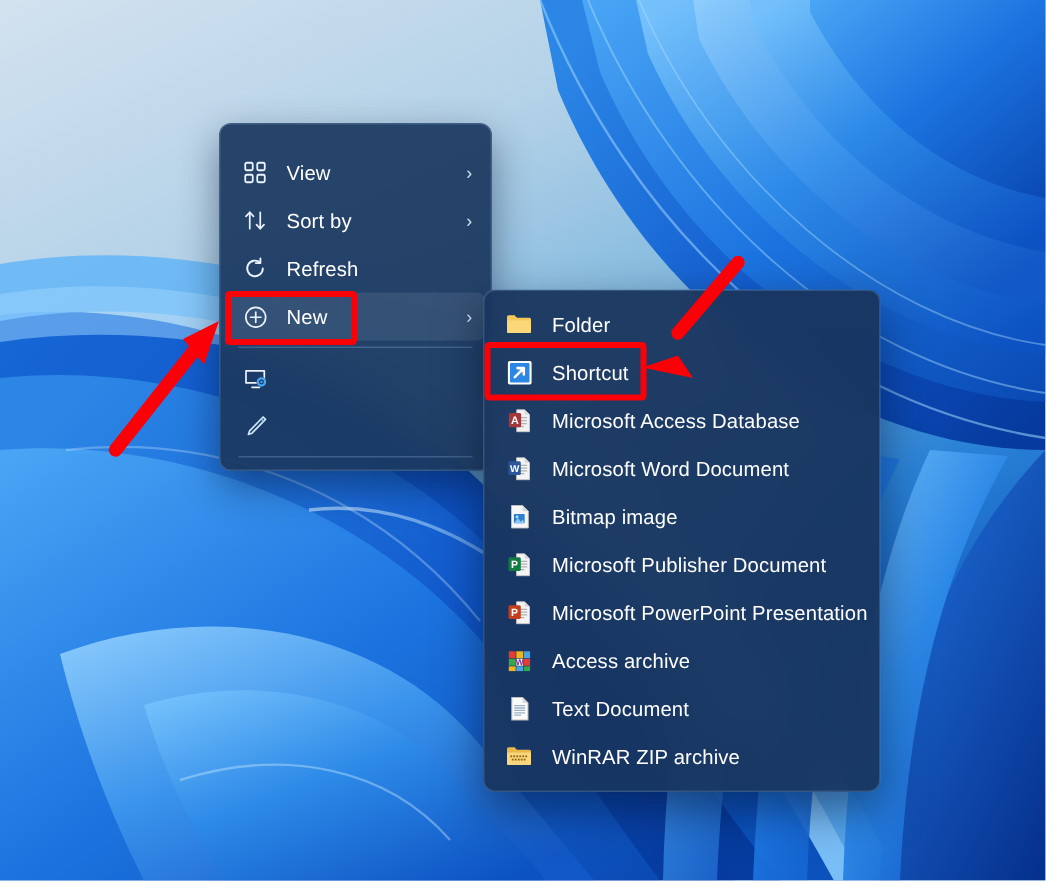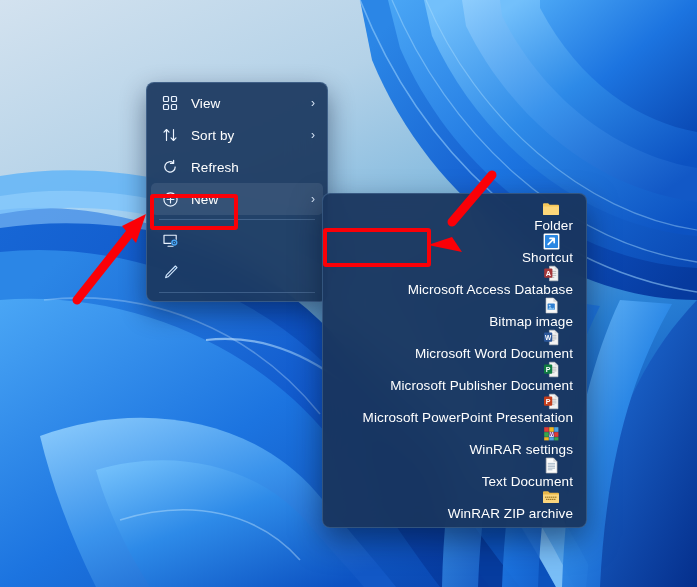--- a/index.html
+++ b/index.html
@@ -24,21 +24,21 @@
   
   #main-menu {
     position: absolute;
     left: 146px;
     top: 82px;
     width: 180px;
     background: rgba(27, 56, 95, 0.93);
     border: 1px solid rgba(120, 160, 205, 0.30);
     border-radius: 8px;
     box-shadow: 0 10px 26px rgba(0, 14, 40, 0.45);
-    padding: 4px 0 4px 0;
+    padding: 16px 0 4px 0;
     backdrop-filter: blur(18px);
     z-index: 20;
   }
 
   .mi {
     position: relative;
     display: flex;
     align-items: center;
     height: 32px;
     margin: 0 4px;
@@ -89,31 +89,30 @@
     border: 1px solid rgba(120, 160, 205, 0.28);
     border-radius: 8px;
     box-shadow: 0 12px 30px rgba(0, 14, 40, 0.50);
     padding: 6px 0 7px 0;
     backdrop-filter: blur(18px);
     z-index: 22;
   }
 
   .si {
     display: flex;
-    align-items: flex-end;
+    align-items: center;
     height: 32px;
     margin: 0 5px;
     padding: 0 8px 0 9px;
     border-radius: 5px;
     color: #ffffff;
     font-size: 13.5px;
     letter-spacing: .1px;
     white-space: nowrap;
     box-sizing: border-box;
-    flex-direction: column;
   }
 
   .si .ico {
     width: 18px;
     height: 18px;
     margin-right: 13px;
     flex: 0 0 18px;
     display: flex;
     align-items: center;
     justify-content: center;
@@ -321,41 +320,41 @@
           <rect x="1.2" y="3.4" width="8.2" height="9.4" rx="1" fill="#a4373a"></rect>
           <text x="5.3" y="10.6" font-family="Liberation Sans, sans-serif" font-size="7.2" font-weight="bold" fill="#ffffff" text-anchor="middle">A</text>
         </svg>
       </span>
       <span>Microsoft Access Database</span>
     </div>
 
     <div class="si">
       <span class="ico">
         <svg width="17" height="17" viewBox="0 0 17 17">
+          <path d="M6.4 1.2h5.3L15 4.5v11.3H6.4z" fill="#f4f4f4" stroke="#c8c8c8" stroke-width="0.6"></path>
+          <path d="M11.7 1.2 L15 4.5h-3.3z" fill="#d8d8d8"></path>
+          <path d="M7.5 6.3h6.0M7.5 8.1h6.0M7.5 9.9h6.0M7.5 11.7h4.0" stroke="#b0b0b0" stroke-width="0.8"></path>
+          <rect x="1.0" y="3.5" width="8.2" height="9.2" rx="1" fill="#2b579a"></rect>
+          <text x="5.1" y="10.6" font-family="Liberation Sans, sans-serif" font-size="6.6" font-weight="bold" fill="#ffffff" text-anchor="middle">W</text>
+        </svg>
+      </span>
+      <span>Microsoft Word Document</span>
+    </div>
+
+    <div class="si">
+      <span class="ico">
+        <svg width="17" height="17" viewBox="0 0 17 17">
           <path d="M3.0 1.0h7.4L14.2 4.8V16H3.0z" fill="#f7f7f7" stroke="#c4c4c4" stroke-width="0.6"></path>
           <path d="M10.4 1.0 L14.2 4.8h-3.8z" fill="#d5d5d5"></path>
           <rect x="4.6" y="6.6" width="7.2" height="6.2" rx="0.6" fill="#2f7fd1"></rect>
           <circle cx="6.7" cy="8.6" r="0.95" fill="#bfe2ff"></circle>
           <path d="M4.6 12.8 L7.2 9.4 L9.2 11.8 L10.4 10.4 L11.8 12.8z" fill="#8ec6f2"></path>
         </svg>
       </span>
       <span>Bitmap image</span>
-    </div>
-
-    <div class="si">
-      <span class="ico">
-        <svg width="17" height="17" viewBox="0 0 17 17">
-          <path d="M6.4 1.2h5.3L15 4.5v11.3H6.4z" fill="#f4f4f4" stroke="#c8c8c8" stroke-width="0.6"></path>
-          <path d="M11.7 1.2 L15 4.5h-3.3z" fill="#d8d8d8"></path>
-          <path d="M7.5 6.3h6.0M7.5 8.1h6.0M7.5 9.9h6.0M7.5 11.7h4.0" stroke="#b0b0b0" stroke-width="0.8"></path>
-          <rect x="1.0" y="3.5" width="8.2" height="9.2" rx="1" fill="#2b579a"></rect>
-          <text x="5.1" y="10.6" font-family="Liberation Sans, sans-serif" font-size="6.6" font-weight="bold" fill="#ffffff" text-anchor="middle">W</text>
-        </svg>
-      </span>
-      <span>Microsoft Word Document</span>
     </div>
 
     <div class="si">
       <span class="ico">
         <svg width="17" height="17" viewBox="0 0 17 17">
           <path d="M6.4 1.2h5.3L15 4.5v11.3H6.4z" fill="#f4f4f4" stroke="#c8c8c8" stroke-width="0.6"></path>
           <path d="M11.7 1.2 L15 4.5h-3.3z" fill="#d8d8d8"></path>
           <path d="M7.5 6.3h6.0M7.5 8.1h6.0M7.5 9.9h6.0M7.5 11.7h4.0" stroke="#b0b0b0" stroke-width="0.8"></path>
           <rect x="1.0" y="3.5" width="8.2" height="9.2" rx="1" fill="#107c41"></rect>
           <text x="5.1" y="10.6" font-family="Liberation Sans, sans-serif" font-size="7" font-weight="bold" fill="#ffffff" text-anchor="middle">P</text>
@@ -385,21 +384,21 @@
           <rect x="11.2" y="2.2" width="4.2" height="4.6" fill="#4aa3e0"></rect>
           <rect x="1.2" y="7.2" width="4.6" height="4.6" fill="#3aa64a"></rect>
           <rect x="6.2" y="7.2" width="4.6" height="4.6" fill="#ffffff"></rect>
           <rect x="11.2" y="7.2" width="4.2" height="4.6" fill="#e23c33"></rect>
           <rect x="1.2" y="12.2" width="4.6" height="3.2" fill="#f0b41f"></rect>
           <rect x="6.2" y="12.2" width="4.6" height="3.2" fill="#4aa3e0"></rect>
           <rect x="11.2" y="12.2" width="4.2" height="3.2" fill="#3aa64a"></rect>
           <text x="8.5" y="11.4" font-family="Liberation Sans, sans-serif" font-size="5.6" font-weight="bold" fill="#7a2f8f" text-anchor="middle">W</text>
         </svg>
       </span>
-      <span>WinRAR settings</span>
+      <span>Access archive</span>
     </div>
 
     <div class="si">
       <span class="ico">
         <svg width="17" height="17" viewBox="0 0 17 17">
           <path d="M3.2 1.0h7.2L14.0 4.7V16H3.2z" fill="#fbfbfb" stroke="#bdbdbd" stroke-width="0.7"></path>
           <path d="M10.4 1.0 L14.0 4.7h-3.6z" fill="#d8d8d8"></path>
           <path d="M4.8 6.4h7.2M4.8 8.0h7.2M4.8 9.6h7.2M4.8 11.2h7.2M4.8 12.8h4.6" stroke="#9fb2c4" stroke-width="0.85"></path>
         </svg>
       </span>

